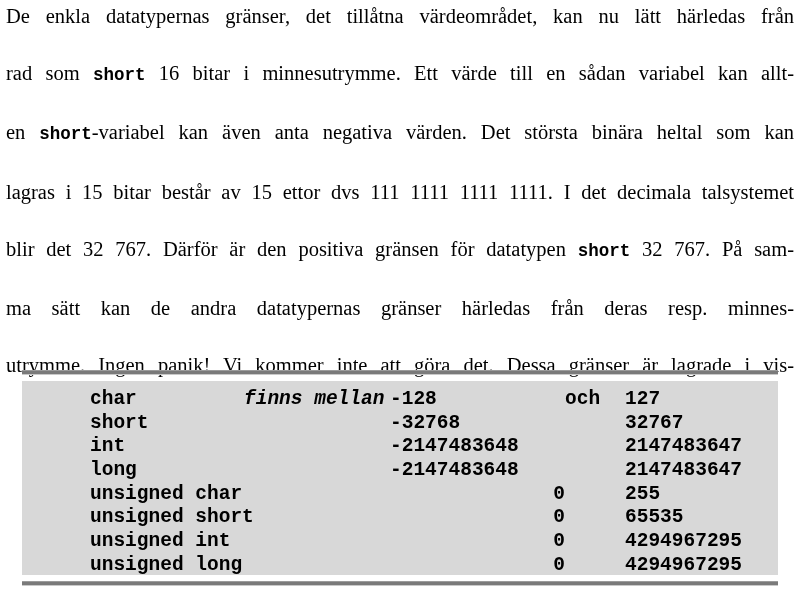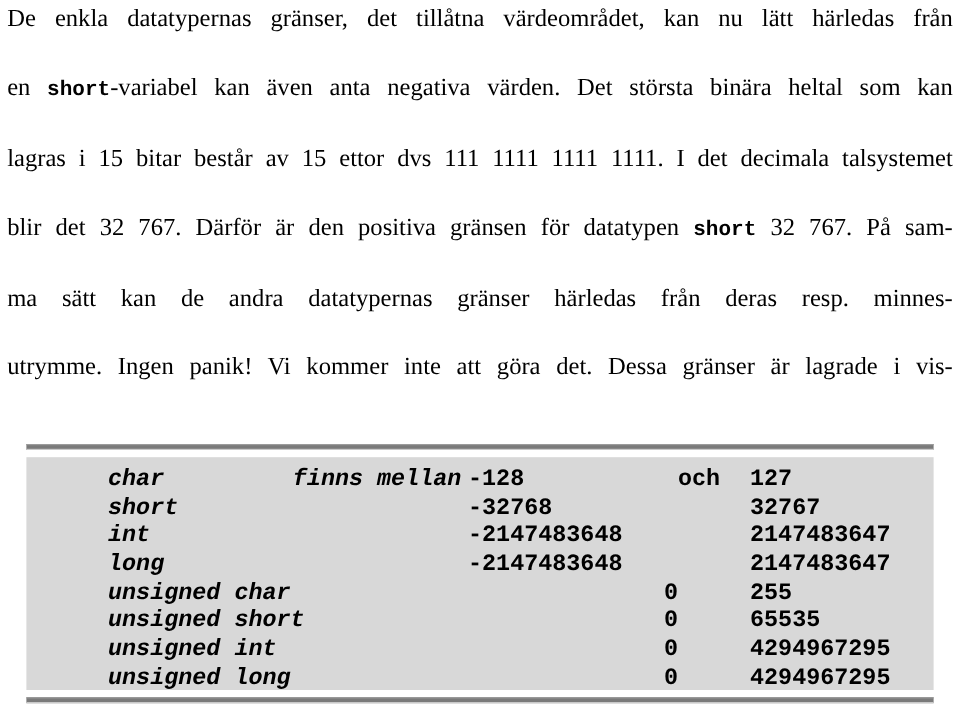--- a/index.html
+++ b/index.html
@@ -92,34 +92,35 @@
     font-size: 19.5px;
     line-height: 23.7px;
     color: #000000;
     white-space: pre;
   }
   .code-lines .crow {
     display: block;
     height: 23.7px;
     white-space: pre;
   }
-  .c-type   { display: inline-block; width: 154px; font-style: italic; }
+  .c-type   { display: inline-block; width: 154px; }
   .c-label  { display: inline-block; width: 146px; font-style: italic; }
   .c-min    { display: inline-block; width: 175px; font-family: Liberation Mono, monospace; }
   .c-och    { display: inline-block; width: 60px; }
   .c-max    { display: inline-block; }
   .pad-right { text-align: right; }
 </style>
 </head>
 <body>
 
 <div class="page">
 
   <div class="prose">
       <span class="ln j"><span>De enkla datatypernas gränser, det tillåtna värdeområdet, kan nu lätt härledas från</span></span>
+      <span class="ln j"><span>rad som </span><span class="mono">short</span><span> 16 bitar i minnesutrymme. Ett värde till en sådan variabel kan allt-</span></span>
       <span class="ln j"><span>en </span><span class="mono">short</span><span>-variabel kan även anta negativa värden. Det största binära heltal som kan</span></span>
       <span class="ln j"><span>lagras i 15 bitar består av 15 ettor dvs 111 1111 1111 1111. I det decimala talsystemet</span></span>
       <span class="ln j"><span>blir det 32 767. Därför är den positiva gränsen för datatypen </span><span class="mono">short</span><span> 32 767. På sam-</span></span>
       <span class="ln j"><span>ma sätt kan de andra datatypernas gränser härledas från deras resp. minnes-</span></span>
       <span class="ln j"><span>utrymme. Ingen panik! Vi kommer inte att göra det. Dessa gränser är lagrade i vis-</span></span>
     </div>
 
   <div class="rule rule-top"></div>
 
   <div class="codeblock">

